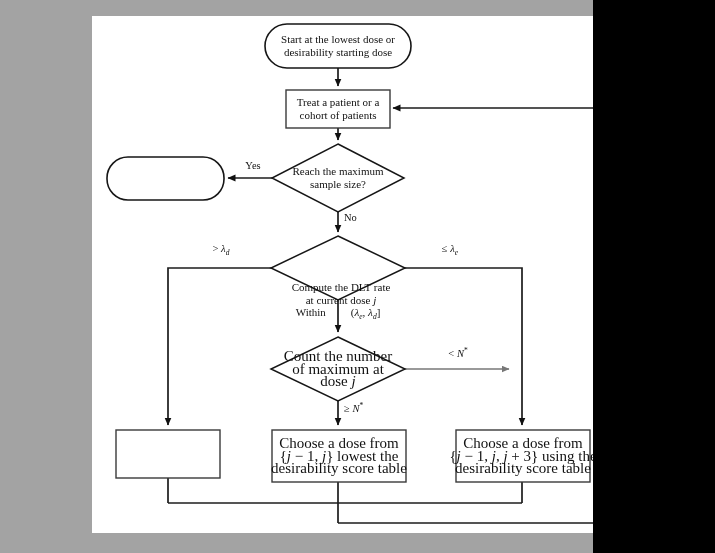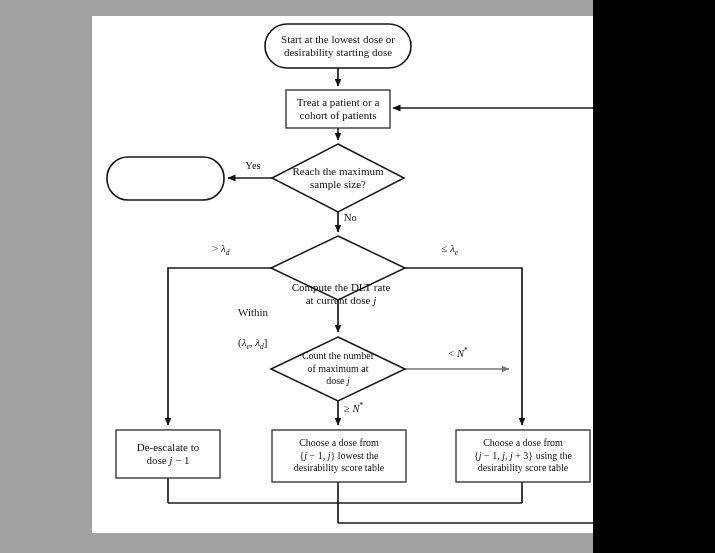--- a/index.html
+++ b/index.html
@@ -8,27 +8,27 @@
     font-family:"Liberation Serif","DejaVu Serif",serif; color:#111;
     overflow:hidden;
   }
   .page { position:absolute; left:92px; top:16px; width:529px; height:517px; background:#fff; }
   svg.wires { position:absolute; left:0; top:0; width:715px; height:553px; }
   .node-text {
     position:absolute; display:flex; flex-direction:column;
     justify-content:center; align-items:center; text-align:center;
     font-size:11px; line-height:13px; color:#111; white-space:nowrap;
   }
-  .node-text.small { font-size:10px; line-height:12.8px;font-family:Liberation Serif, serif; }
+  .node-text.small { font-size:15px; line-height:12.8px;font-family:Liberation Serif, serif; }
   .lbl { position:absolute; font-size:10.5px; line-height:12px; color:#111; white-space:nowrap; }
   .lbl.center { text-align:center; }
   i, .it { font-style:italic; }
   sub { font-size:7.5px; line-height:0; }
   sup { font-size:7.5px; line-height:0; }
-  .within-row { display:flex; flex-direction:column; justify-content:center; gap:18px; font-size:11px; }
+  .within-row { display:flex; flex-direction:row; justify-content:center; gap:25px; font-size:11px; }
 </style>
 </head>
 <body>
 
 <div class="canvas">
   <div class="page"></div>
 
   <svg class="wires" viewBox="0 0 715 553">
     <defs>
       <marker id="ah" markerUnits="userSpaceOnUse" markerWidth="9" markerHeight="8" refX="7.5" refY="3.5" orient="auto">
@@ -89,24 +89,20 @@
     <div>Compute the DLT rate</div>
     <div><span>at current dose </span><i>j</i></div>
   </div>
 
   <div class="node-text small" style="left:271px;top:349px;width:134px;height:40px;">
     <div>Count the number</div>
     <div>of maximum at</div>
     <div><span>dose </span><i>j</i></div>
   </div>
 
-  <div class="node-text" style="left:116px;top:430px;width:104px;height:48px;">
-    <div>De-escalate to</div>
-    <div><span>dose </span><i>j</i><span> − 1</span></div>
-  </div>
 
   <div class="node-text small" style="left:272px;top:430px;width:134px;height:52px;">
     <div>Choose a dose from</div>
     <div><span>{</span><i>j</i><span> − 1, </span><i>j</i><span>} lowest the</span></div>
     <div>desirability score table</div>
   </div>
 
   <div class="node-text small" style="left:456px;top:430px;width:134px;height:52px;">
     <div>Choose a dose from</div>
     <div><span>{</span><i>j</i><span> − 1, </span><i>j</i><span>, </span><i>j</i><span> + 3} using the</span></div>

